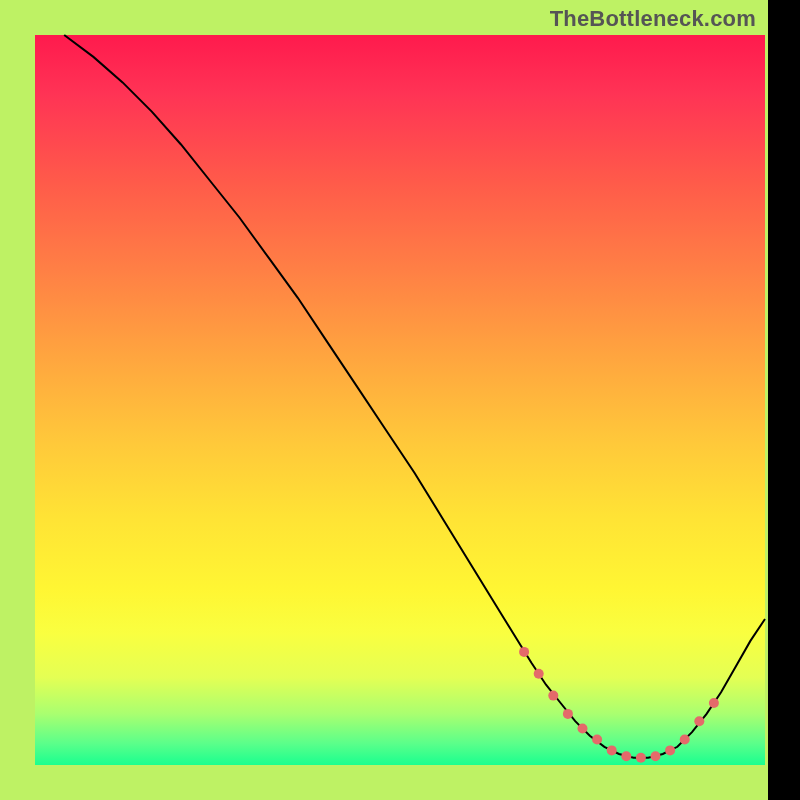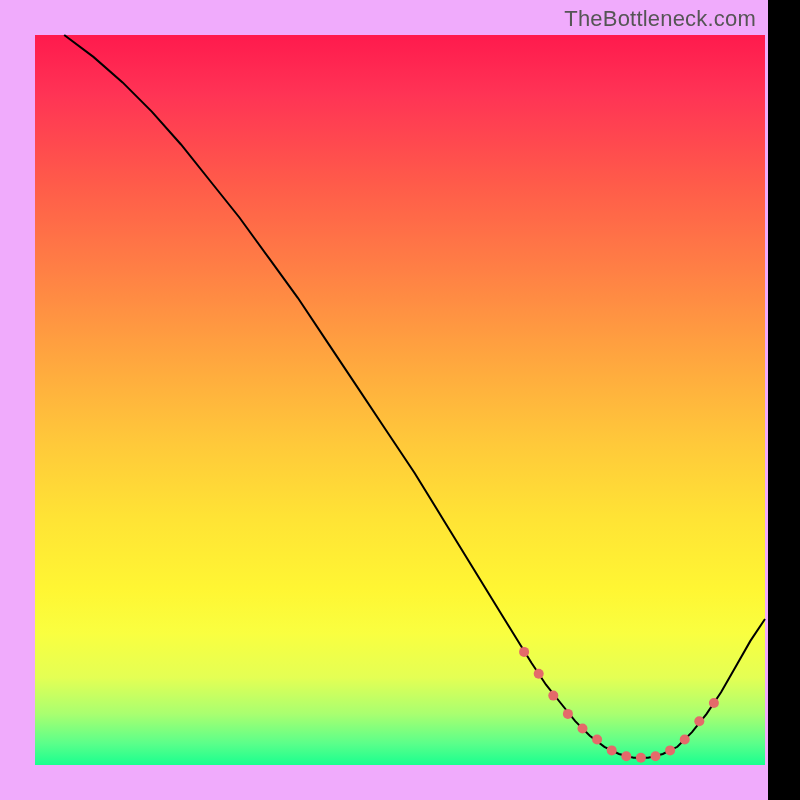--- a/index.html
+++ b/index.html
@@ -1,21 +1,22 @@
 <!DOCTYPE html>
 <html><head>
 <meta charset="utf-8">
 <style>
   * { margin: 0; padding: 0; box-sizing: border-box; }
   html, body { width: 800px; height: 800px; overflow: hidden; background: #000; }
   .frame {
     position: relative;
     width: 768px;
     height: 800px;
-    background: #f0abfc;
+    background: #bef264;
+    font-weight: bold;
   }
   .plot-area {
     position: absolute;
     left: 35px;
     top: 35px;
     width: 730px;
     height: 730px;
     background: linear-gradient(to bottom,
       #ff1a4d 0%,
       #ff3355 8%,

